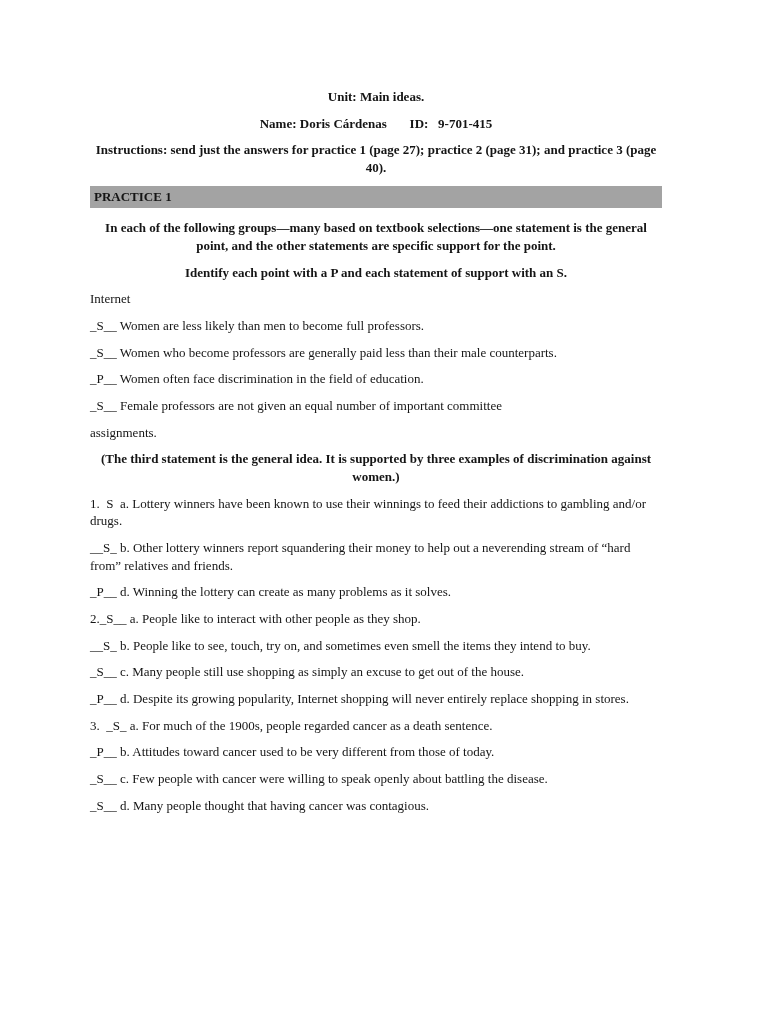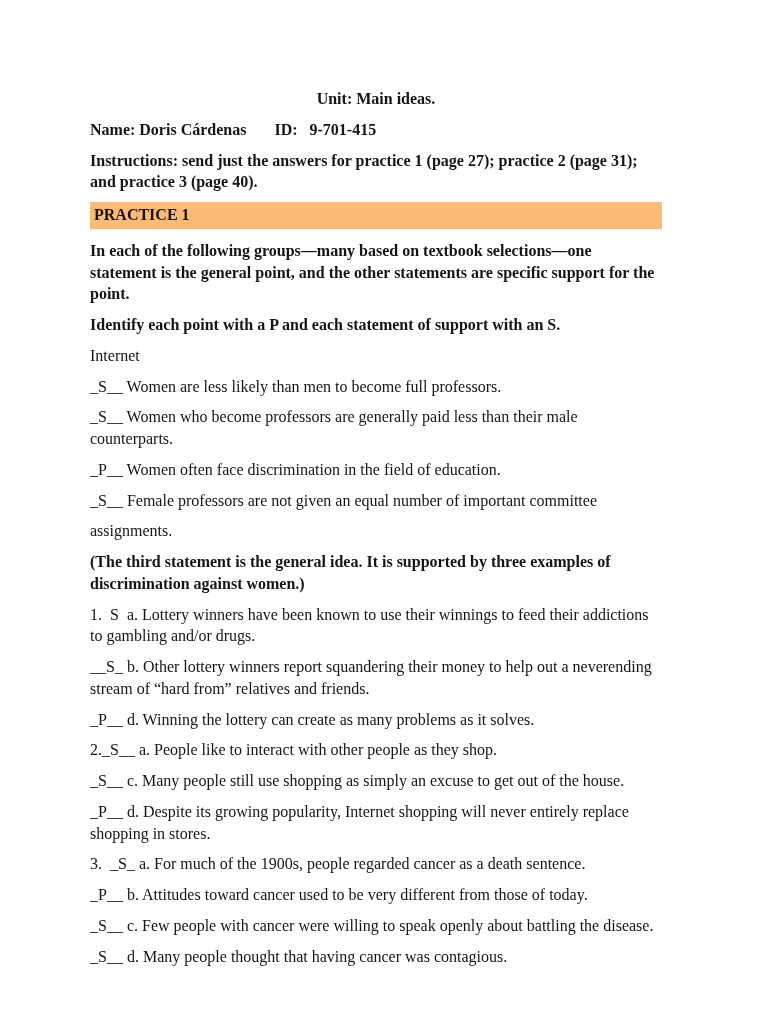--- a/index.html
+++ b/index.html
@@ -18,63 +18,65 @@
     width: 768px;
     height: 1024px;
     background: #ffffff;
     overflow: hidden;
   }
   .content {
     padding: 88px 90px 0 90px;
   }
   .para {
     margin: 0 16px 9px 0;
-    font-size: 16px;
+    font-size: 13px;
     line-height: 1.36;
     white-space: pre-wrap;
   }
   .para.title {
     text-align: center;
     font-weight: bold;
   }
   .para.bold {
     font-weight: bold;
+    text-align: center;
   }
   .para.highlight {
     font-weight: bold;
     background: var(--hl, #e8872f);
     padding: 2px 4px 3px 4px;
     margin-bottom: 11px;
   }
   .para.normal {
     font-weight: normal;
   }
 </style>
 </head>
 <body>
 
 <div class="page">
   <div class="content" id="doc" style="--hl: #e8872f;">
       <p class="para title">Unit: Main ideas.</p>
       <p class="para bold">Name: Doris Cárdenas       ID:   9-701-415</p>
       <p class="para bold">Instructions: send just the answers for practice 1 (page 27); practice 2 (page 31); and practice 3 (page 40).</p>
-      <p class="para highlight" style="background: #fdba74;">PRACTICE 1</p>
+      <p class="para highlight" style="background: #a3a3a3;">PRACTICE 1</p>
       <p class="para bold">In each of the following groups—many based on textbook selections—one statement is the general point, and the other statements are specific support for the point.</p>
       <p class="para bold">Identify each point with a P and each statement of support with an S.</p>
       <p class="para normal">Internet</p>
       <p class="para normal">_S__ Women are less likely than men to become full professors.</p>
       <p class="para normal">_S__ Women who become professors are generally paid less than their male counterparts.</p>
       <p class="para normal">_P__ Women often face discrimination in the field of education.</p>
       <p class="para normal">_S__ Female professors are not given an equal number of important committee</p>
       <p class="para normal">assignments.</p>
       <p class="para bold">(The third statement is the general idea. It is supported by three examples of discrimination against women.)</p>
       <p class="para normal">1.  S  a. Lottery winners have been known to use their winnings to feed their addictions to gambling and/or drugs.</p>
       <p class="para normal">__S_ b. Other lottery winners report squandering their money to help out a neverending stream of “hard from” relatives and friends.</p>
       <p class="para normal">_P__ d. Winning the lottery can create as many problems as it solves.</p>
       <p class="para normal">2._S__ a. People like to interact with other people as they shop.</p>
+      <p class="para normal">__S_ b. People like to see, touch, try on, and sometimes even smell the items they intend to buy.</p>
       <p class="para normal">_S__ c. Many people still use shopping as simply an excuse to get out of the house.</p>
       <p class="para normal">_P__ d. Despite its growing popularity, Internet shopping will never entirely replace shopping in stores.</p>
       <p class="para normal">3.  _S_ a. For much of the 1900s, people regarded cancer as a death sentence.</p>
       <p class="para normal">_P__ b. Attitudes toward cancer used to be very different from those of today.</p>
       <p class="para normal">_S__ c. Few people with cancer were willing to speak openly about battling the disease.</p>
       <p class="para normal">_S__ d. Many people thought that having cancer was contagious.</p>
     </div>
 </div>
 
 </body></html>

